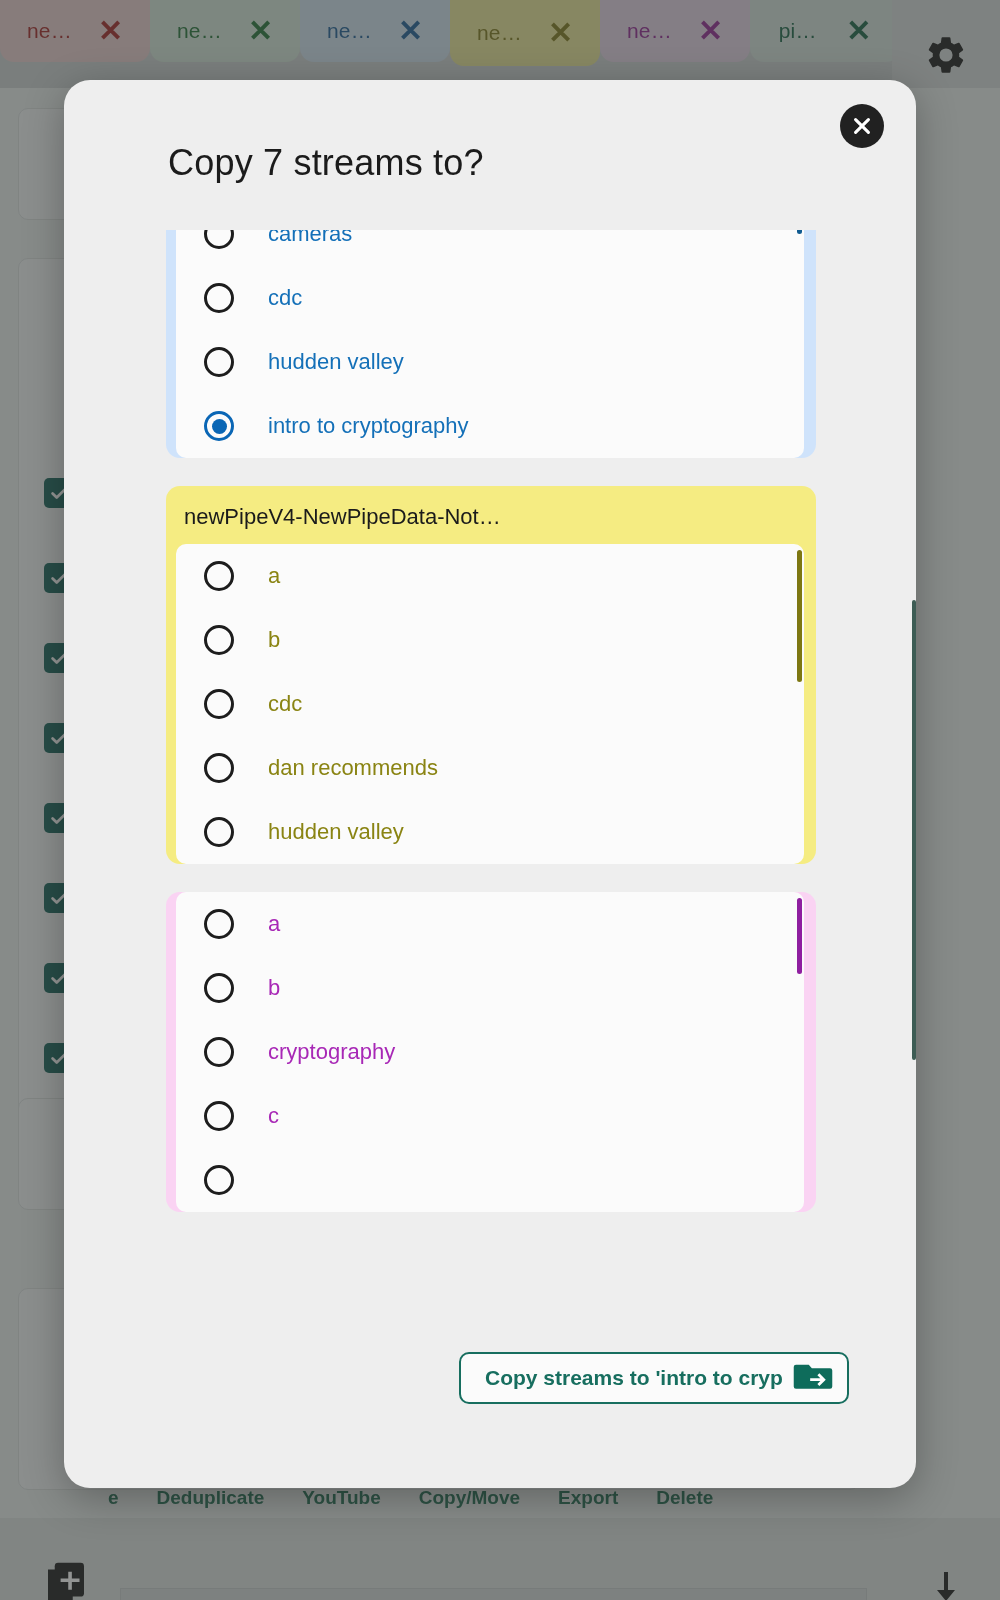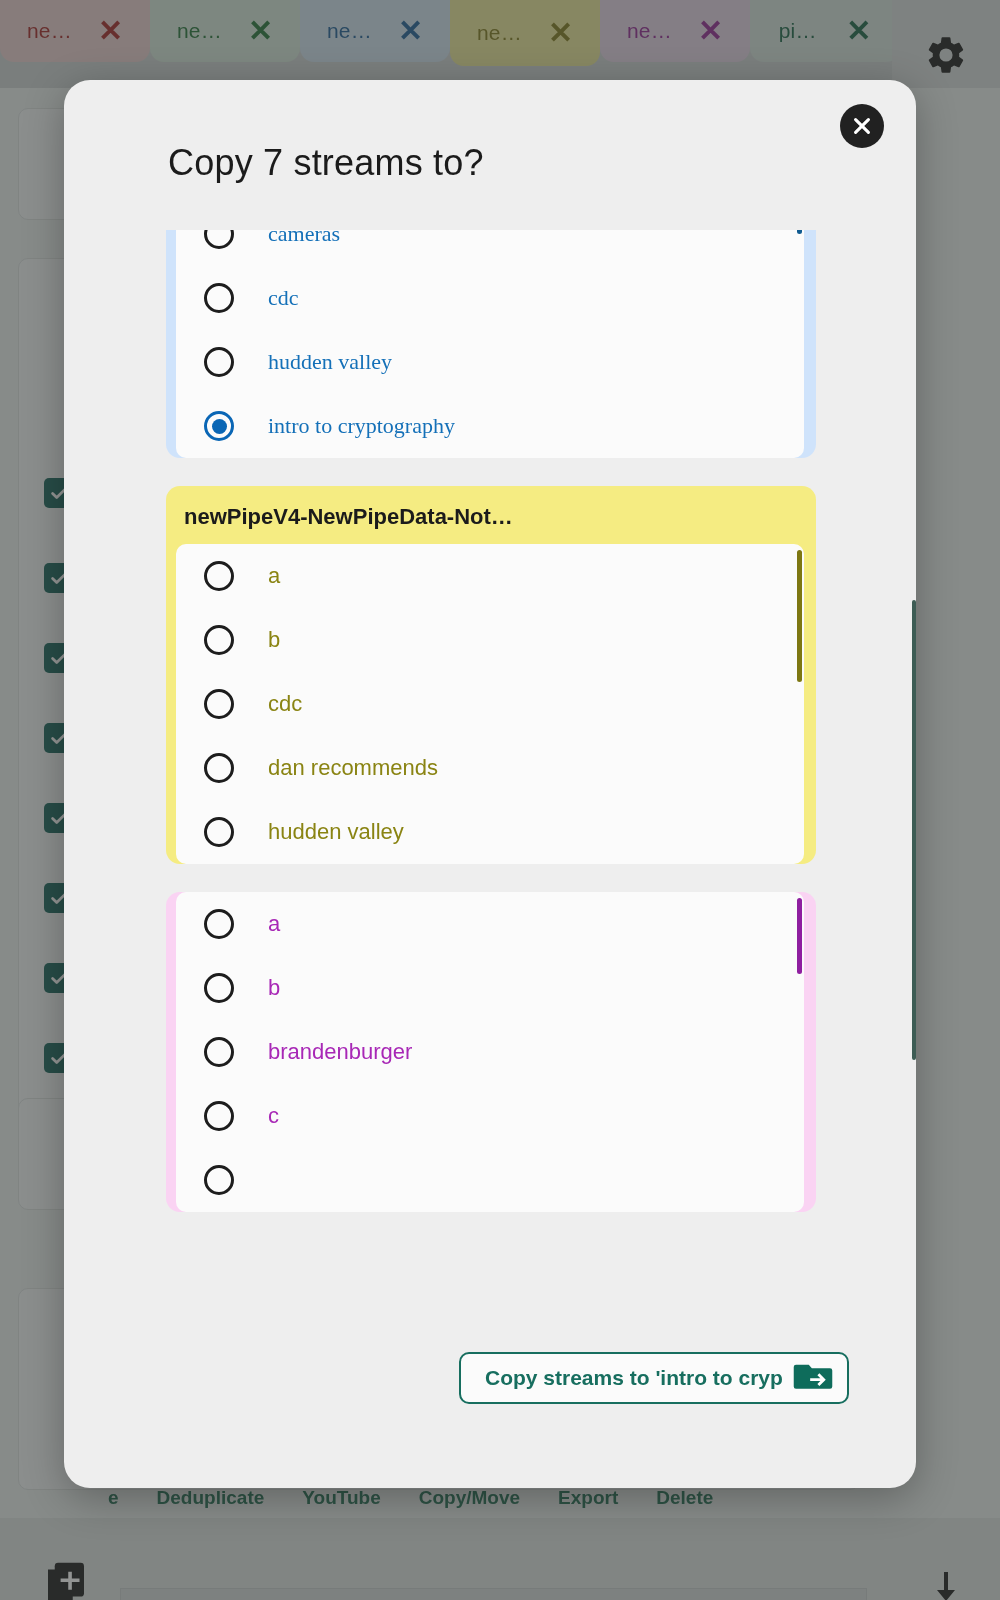--- a/index.html
+++ b/index.html
@@ -208,21 +208,21 @@
     border-radius: 14px;
     padding: 0;
     box-sizing: border-box;
   }
   .group-header {
     font-size: 22px;
     color: #1b1b1b;
     padding: 18px 16px 14px 18px;
     white-space: nowrap;
     overflow: hidden;
-    font-weight: 700;
+    font-weight: 400;
   }
   .group-list {
     position: relative;
     background: #fbfbfb;
     border-radius: 10px;
     margin: 0 12px 12px 10px;
     overflow: hidden;
   }
 
   .opt-row {
@@ -465,21 +465,21 @@
       <svg viewBox="0 0 24 24" fill="none" stroke="#fff" stroke-width="3.4" stroke-linecap="round">
         <path d="M5 5l14 14M19 5L5 19"></path>
       </svg>
     </button>
 
     <div class="modal-title">Copy 7 streams to?</div>
 
     <div class="groups-viewport">
       <div class="groups-inner" id="groups-inner" style="top: -28px;">
           <div class="group g-blue" style="padding-top: 0px;">
-            <div class="group-list" style="margin-top: 0px; font-family: Liberation Serif, serif;">
+            <div class="group-list" style="margin-top: 0px;">
               <div class="opt-row">
                 <span class="radio"></span>
                 <span class="opt-label">cameras</span>
               </div>
               <div class="opt-row">
                 <span class="radio"></span>
                 <span class="opt-label">cdc</span>
               </div>
               <div class="opt-row">
                 <span class="radio"></span>
@@ -523,21 +523,21 @@
               <div class="opt-row">
                 <span class="radio"></span>
                 <span class="opt-label">a</span>
               </div>
               <div class="opt-row">
                 <span class="radio"></span>
                 <span class="opt-label">b</span>
               </div>
               <div class="opt-row">
                 <span class="radio"></span>
-                <span class="opt-label">brandenburger</span>
+                <span class="opt-label">cryptography</span>
               </div>
               <div class="opt-row">
                 <span class="radio"></span>
                 <span class="opt-label">c</span>
               </div>
               <div class="opt-row">
                 <span class="radio"></span>
                 <span class="opt-label"></span>
               </div>
               <div class="inner-scrollthumb" style="top: 6px; height: 76px;"></div>

